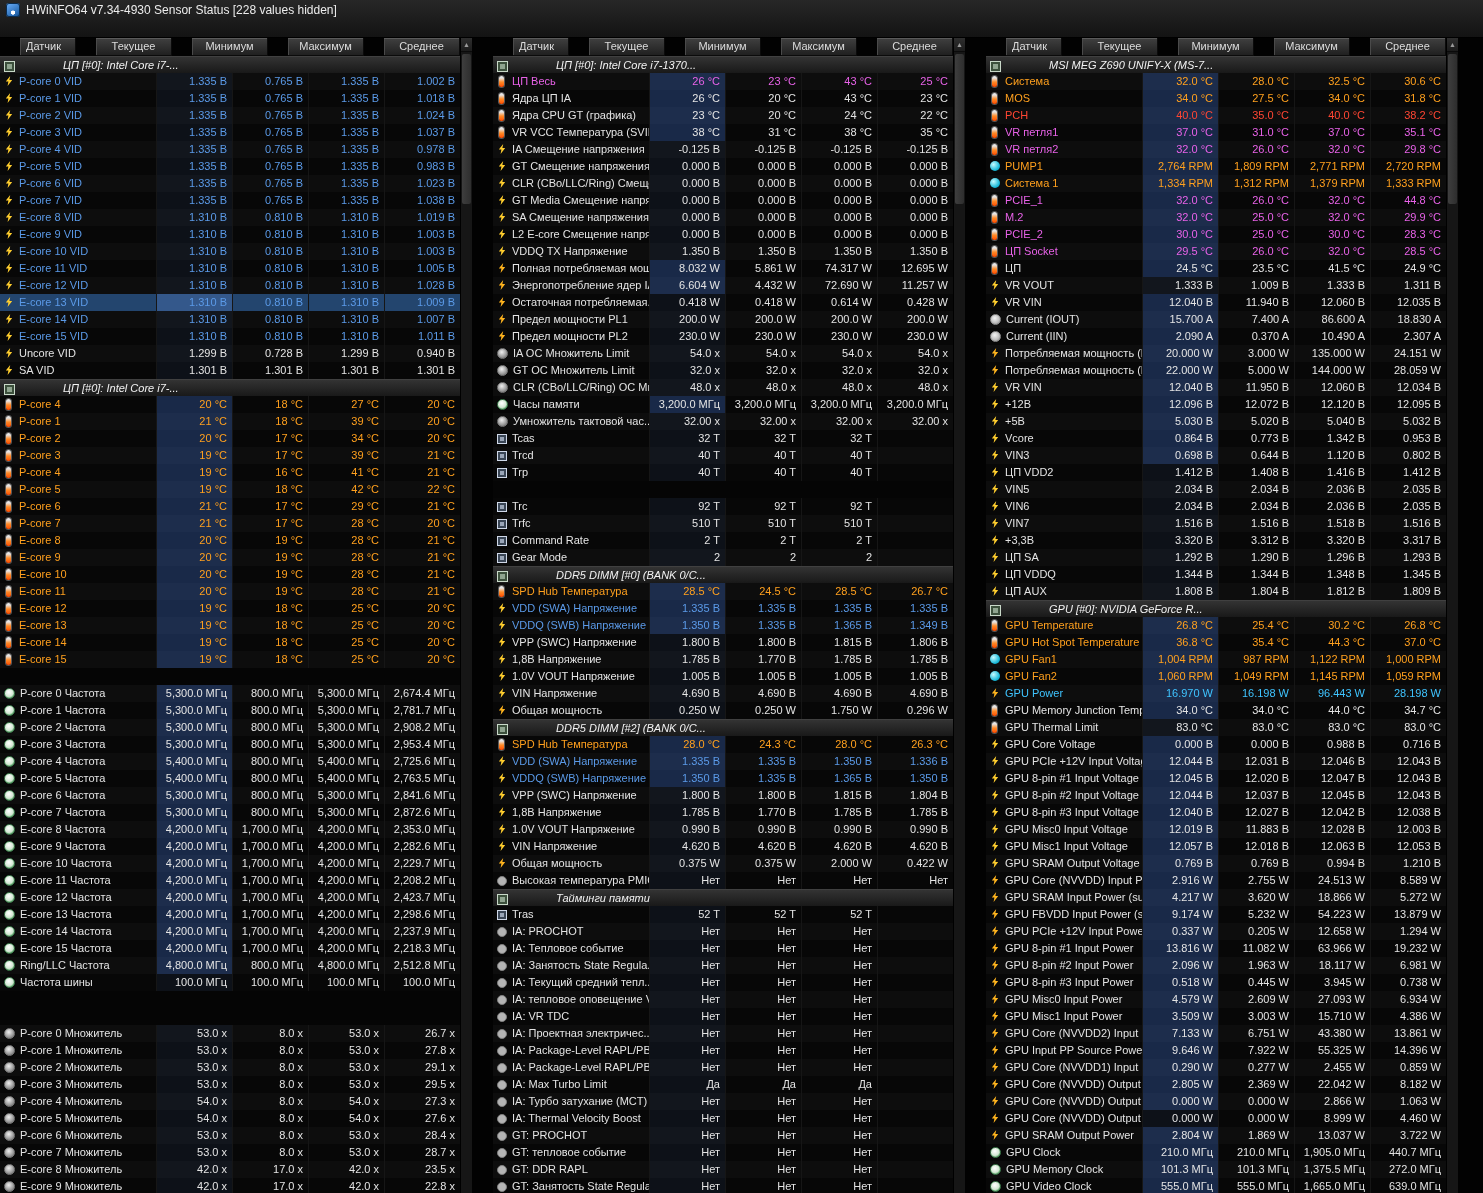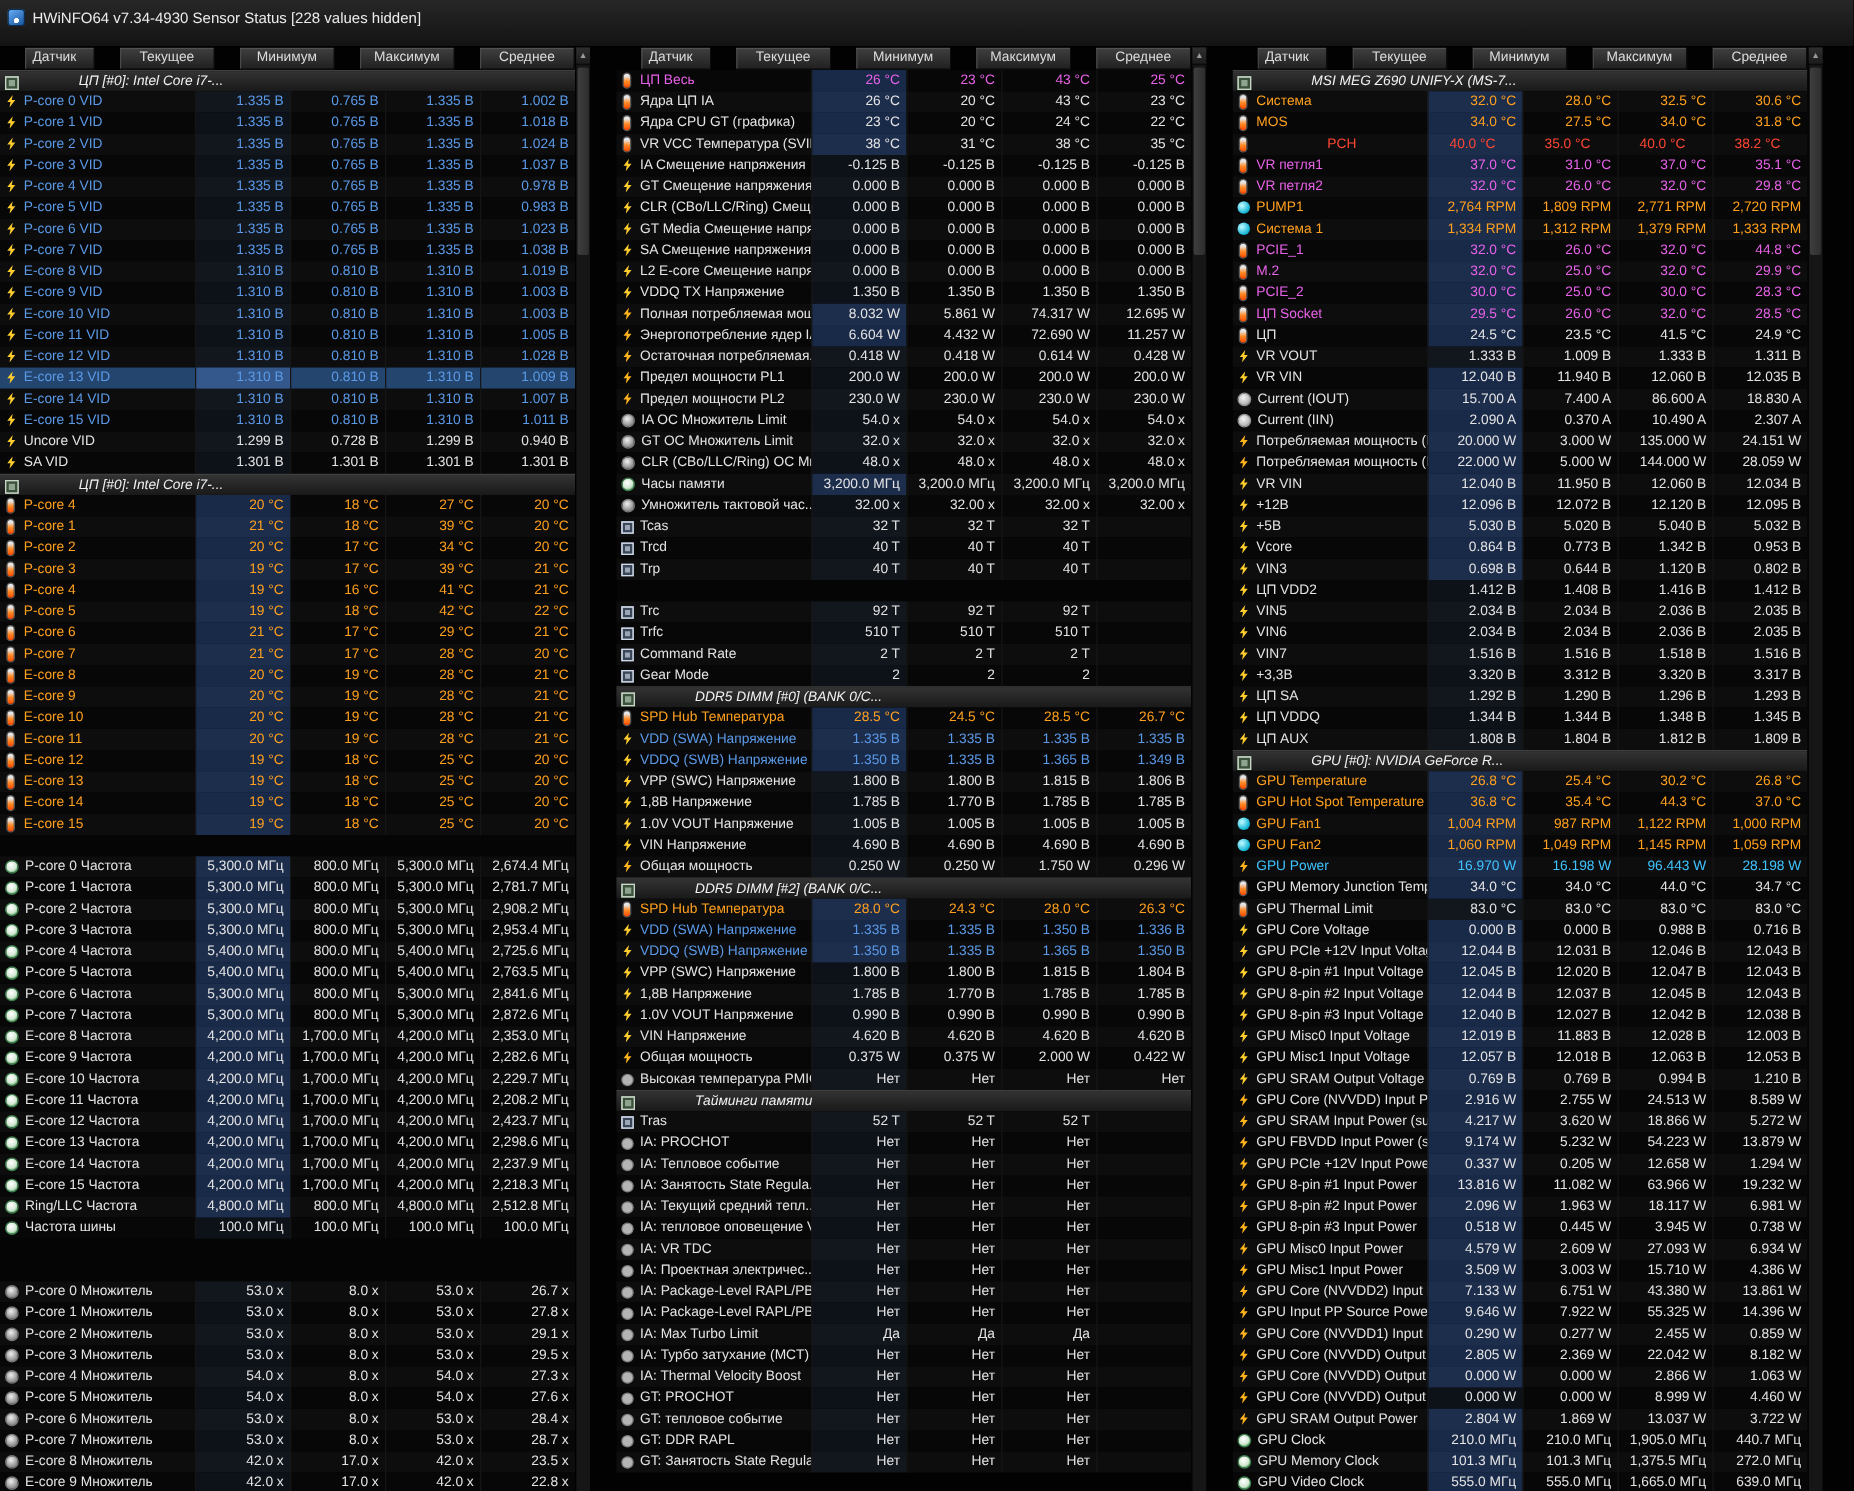--- a/index.html
+++ b/index.html
@@ -1,17 +1,17 @@
 <!DOCTYPE html>
 <html><head>
 <meta charset="utf-8">
 <style>
   html,body{margin:0;padding:0;background:#000;}
   .window{width:1483px;height:1193px;overflow:hidden;background:#020202;font-family:"Liberation Sans",sans-serif;}
-  .titlebar{height:38px;background:linear-gradient(#272727,#131313);display:flex;align-items:flex-end;gap:6px;padding:16px 6px;border-bottom:1px solid #000;box-sizing:border-box;}
+  .titlebar{height:38px;background:linear-gradient(#272727,#131313);display:flex;align-items:flex-start;gap:6px;padding:3px 6px;border-bottom:1px solid #000;box-sizing:border-box;}
   .app-icon{width:14px;height:14px;flex:none;border-radius:3px;
     background:radial-gradient(circle at 50% 68%,#ffffff 0 17%,rgba(255,255,255,0) 18%),linear-gradient(145deg,#6db2ff,#0f4f94);
     box-shadow:inset 0 0 0 1px #0a2c50;}
   .title{color:#ececec;font-size:12px;white-space:nowrap;}
   .content{display:flex;height:1171px;padding-left:0;}
   .panelwrap{display:flex;margin-right:21px;height:1171px;}
   .panelwrap:last-child{margin-right:0;}
   .panel{width:460px;flex:none;overflow:hidden;}
   .phead{display:flex;height:18px;}
   .hcell{background:linear-gradient(#404040,#202020);border-right:1px solid #0b0b0b;border-bottom:1px solid #0b0b0b;
@@ -29,21 +29,21 @@
   .slabel{overflow:hidden;white-space:nowrap;margin-left:43px;}
   .vcell{width:76px;flex:none;text-align:right;padding-right:5px;box-sizing:border-box;border-left:1px solid #161616;overflow:hidden;white-space:nowrap;}
   .cur{background:rgba(66,104,178,0.10);}
   .row.hc .cur{background:rgba(64,116,210,0.32);}
   .row.sel .cur{background:rgba(96,140,215,0.28);}
   
   .row.c-w .rl,.row.c-w .vcell{color:#e4e4e4;}
   .row.c-b .rl,.row.c-b .vcell{color:#5b9ae8;}
   .row.c-y .rl,.row.c-y .vcell{color:#ffa01e;}
   .row.c-m .rl,.row.c-m .vcell{color:#e862e8;}
-  .row.c-r .rl,.row.c-r .vcell{color:#ff4633;text-align:center;}
+  .row.c-r .rl,.row.c-r .vcell{color:#ff4633;}
   .row.c-c .rl,.row.c-c .vcell{color:#3fc4ff;}
   
   .ic{flex:none;display:inline-block;margin:3px 5px 0 4px;width:10px;height:10px;}
   .ic-chip{width:9px;height:9px;margin-top:4px;background:#8fa48f;border:1px solid #c8d8c8;box-shadow:inset 0 0 0 2px #3c503c;}
   .ic-volt{background:#ffce2e;clip-path:polygon(62% 0,18% 56%,44% 56%,36% 100%,82% 40%,54% 40%);}
   .ic-power{background:#ffb41e;clip-path:polygon(62% 0,18% 56%,44% 56%,36% 100%,82% 40%,54% 40%);}
   .ic-temp{width:5px;height:11px;margin:3px 8px 0 6px;border-radius:3px;background:linear-gradient(180deg,#e6e6e6 18%,#ff8c28 55%,#ff4a00 100%);box-shadow:0 0 0 1px #5a5a5a;}
   .ic-fan{border-radius:50%;background:radial-gradient(circle at 35% 35%,#c4fbff,#17b8d8 65%,#0b7f96);}
   .ic-clock{width:9px;height:9px;border-radius:50%;background:radial-gradient(circle at 42% 35%,#ffffff,#d2e6d2 55%,#5aa868 80%);border:1px solid #3f7f4f;box-sizing:content-box;}
   .ic-mult{width:9px;height:9px;border-radius:50%;background:radial-gradient(circle at 42% 35%,#efefef,#9a9a9a 60%,#5e5e5e);border:1px solid #787878;box-sizing:content-box;}
@@ -603,20 +603,24 @@
       <div class="panelwrap">
         <div class="panel">
           <div class="phead">
             <div class="hcell hlabel">Датчик</div>
             <div class="hcell hval">Текущее</div>
             <div class="hcell hval">Минимум</div>
             <div class="hcell hval">Максимум</div>
             <div class="hcell hval">Среднее</div>
           </div>
           <div class="pbody">
+            <div class="row section">
+              <span class="ic ic-chip"></span>
+              <span class="slabel">ЦП [#0]: Intel Core i7-1370...</span>
+            </div>
             <div class="row c-m hc">
               <span class="ic ic-temp"></span>
               <span class="rl">ЦП Весь</span>
               <div class="vcell cur">26 °C</div>
               <div class="vcell">23 °C</div>
               <div class="vcell">43 °C</div>
               <div class="vcell">25 °C</div>
             </div>
             <div class="row c-w hc">
               <span class="ic ic-temp"></span>

